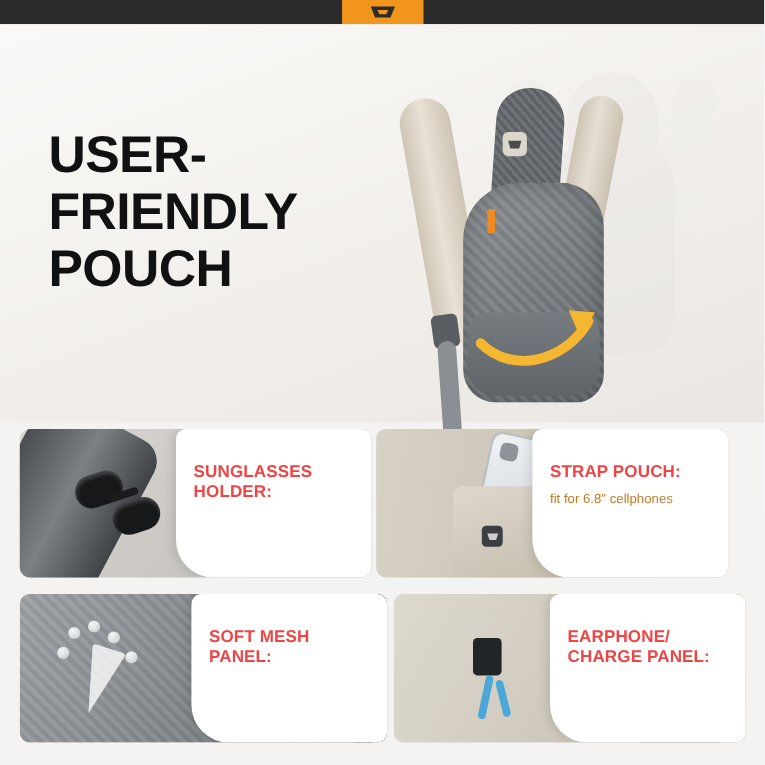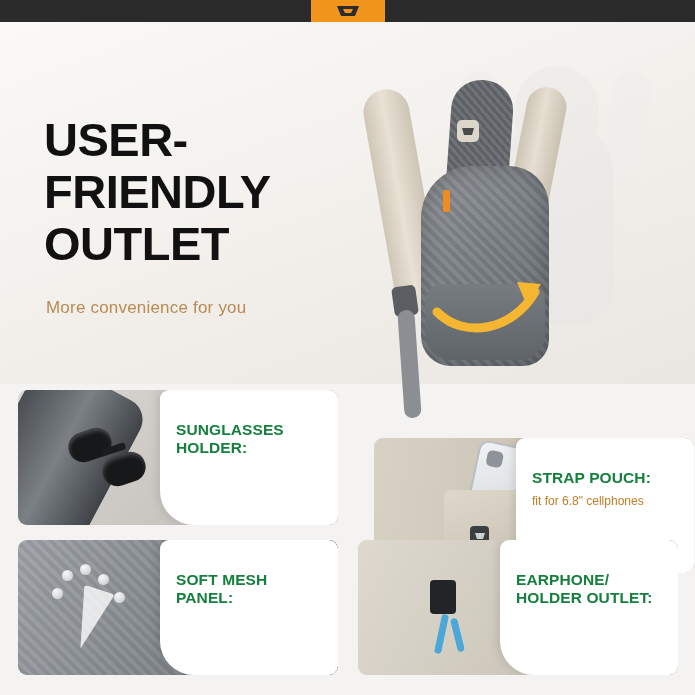--- a/index.html
+++ b/index.html
@@ -215,22 +215,22 @@
   }
   .card {
     position: absolute;
     width: 320px;
     height: 135px;
     border-radius: 9px;
     overflow: hidden;
     background: #dfdcd8;
   }
   .card.c1 { left: 0;   top: 0; }
-  .card.c2 { left: 356px; top: 0; margin-top: 48px; }
-  .card.c3 { left: 0;   top: 150px; }
+  .card.c2 { left: 324px; top: 0; }
+  .card.c3 { left: 0;   top: 150px; padding-left: 14px; }
   .card.c4 { left: 340px; top: 150px; }
 
   .card-photo {
     position: absolute;
     inset: 0;
   }
   .card-text {
     position: absolute;
     right: 0;
     top: 0;
@@ -243,21 +243,21 @@
   .card-inner {
     position: absolute;
     left: 16px;
     top: 31px;
     right: 10px;
   }
   .card-title {
     font-size: 15.5px;
     font-weight: bold;
     line-height: 18px;
-    color: #15803d;
+    color: #ef4444;
     letter-spacing: 0.1px;
   }
   .card-desc {
     margin-top: 7px;
     font-size: 12px;
     color: #c07c28;
     line-height: 15px;
   }
 
   
@@ -413,22 +413,21 @@
       <span>
         <svg width="26" height="14" viewBox="0 0 26 14">
           <path d="M2 2 L24 2 L20 12 L6 12 Z" fill="#2b2b2b"></path>
           <path d="M8 5 L18 5 L16 9 L10 9 Z" fill="#f2951c"></path>
         </svg>
       </span>
     </div>
   </div>
 
   <div class="hero">
-    <div class="hero-title">USER-FRIENDLY OUTLET</div>
-    <div class="hero-sub">More convenience for you</div>
+    <div class="hero-title">USER-FRIENDLY POUCH</div>
 
     <div class="product">
       <div class="ghost">
         <div class="gstrapL"></div>
         <div class="gstrapR"></div>
         <div class="gtop"></div>
         <div class="gbody"></div>
       </div>
       <div class="bag">
         <div class="strap-left"></div>
@@ -510,19 +509,19 @@
 
     <div class="card c4">
       <div class="card-photo scene4">
         <div class="meshcol"></div>
         <div class="outlet"></div>
         <div class="cable"></div>
         <div class="cable2"></div>
       </div>
       <div class="card-text">
         <div class="card-inner">
-          <div class="card-title">EARPHONE/ HOLDER OUTLET:</div>
+          <div class="card-title">EARPHONE/ CHARGE PANEL:</div>
         </div>
       </div>
     </div>
 
   </div>
 </div>
 
 </body></html>

